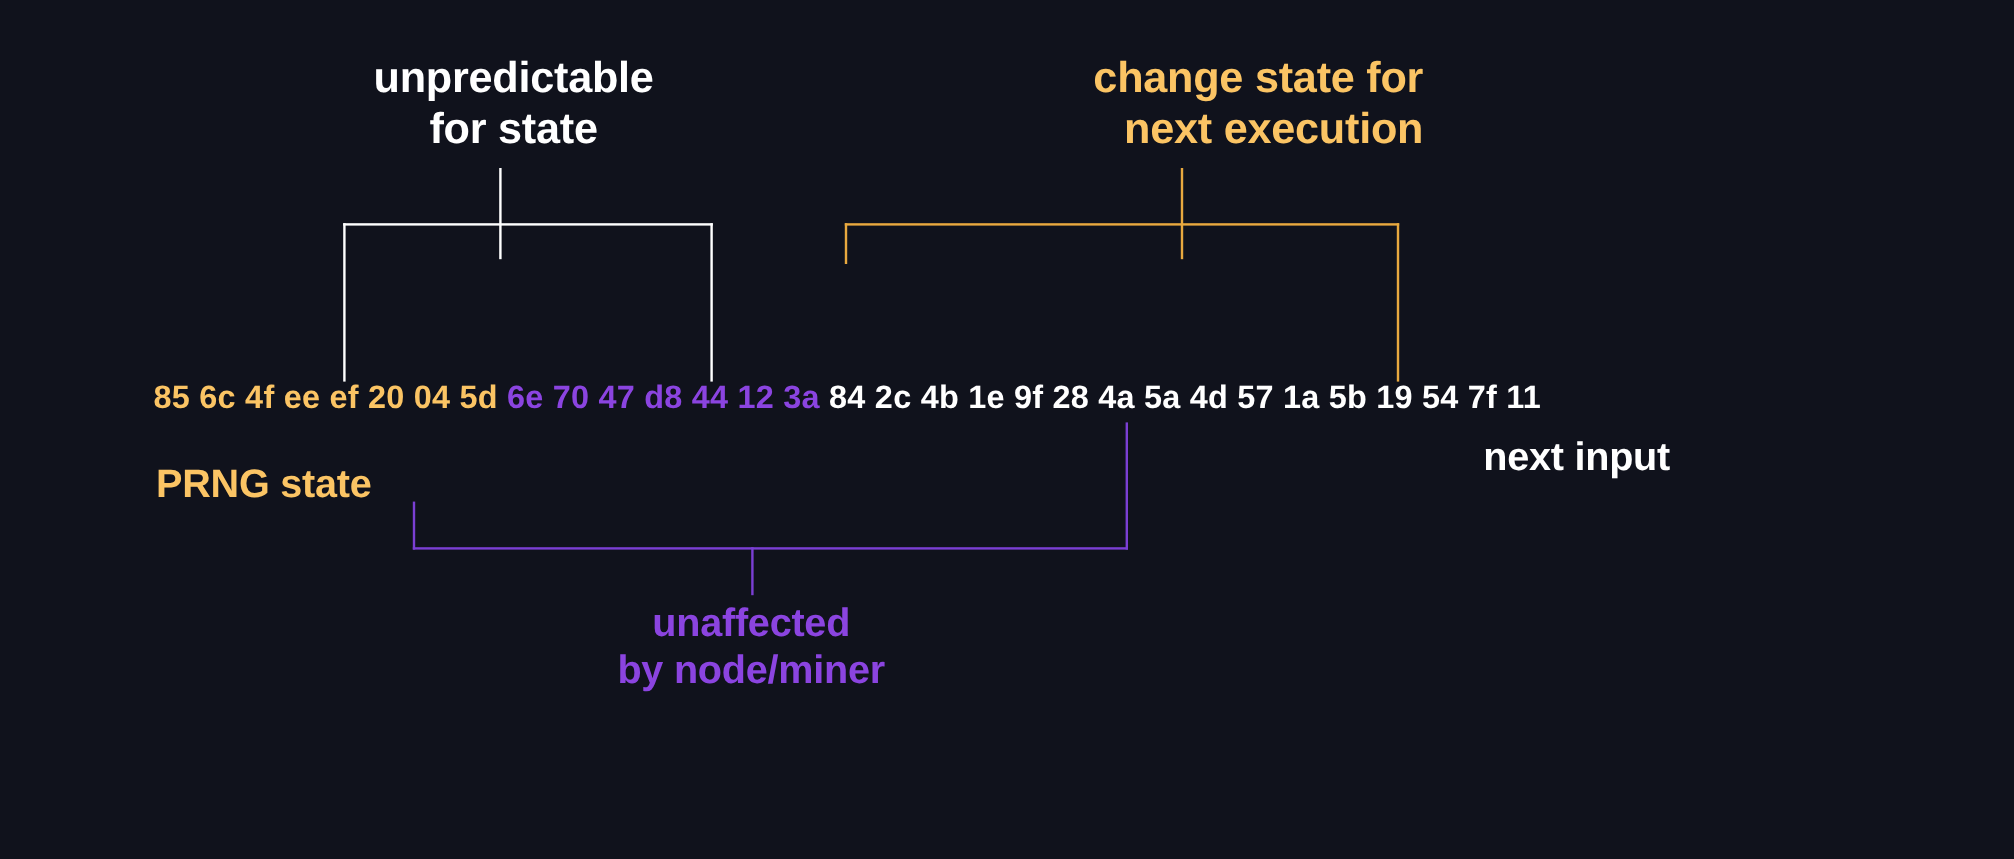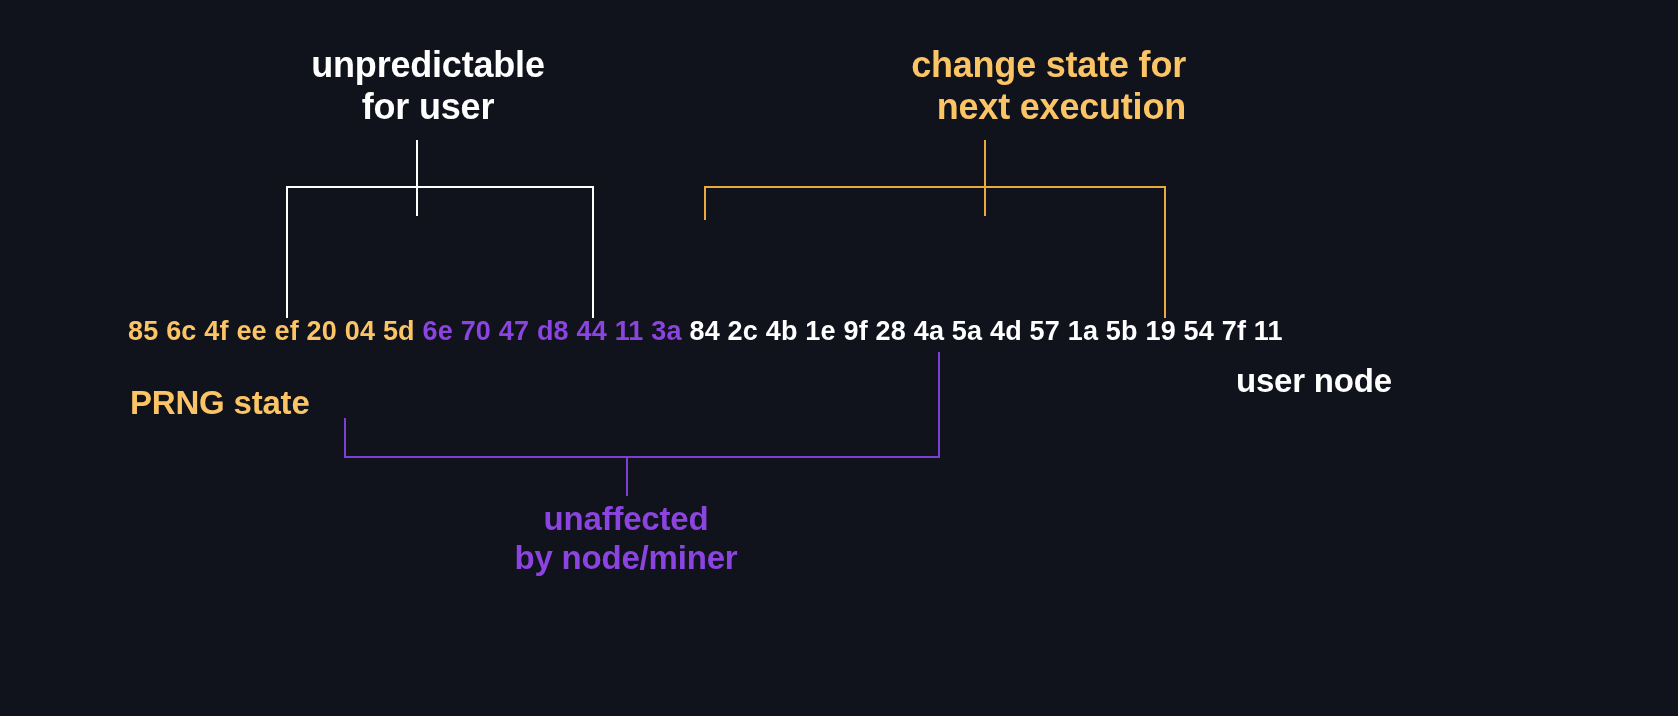--- a/index.html
+++ b/index.html
@@ -131,21 +131,21 @@
   #bp-vr   { left: 938px; top: 352px; height: 106px; }
   #bp-stem { left: 626px; top: 456px; height: 40px;
              background: linear-gradient(to bottom, #7b3fd4 0%, rgba(123,63,212,0.25) 100%); }
 </style>
 </head>
 <body>
 
 <div id="stage">
 
   <div class="label lbl-unpredictable">unpredictable
-for user</div>
+for state</div>
 
   <div class="label lbl-changestate">change state for
 next execution</div>
 
   <div class="bracket" id="bracket-white">
     <div class="vbar" id="bw-stem"></div>
     <div class="hbar" id="bw-h"></div>
     <div class="vbar" id="bw-vl"></div>
     <div class="vbar" id="bw-vr"></div>
   </div>
@@ -161,25 +161,25 @@
     <div class="hbar" id="bp-h"></div>
     <div class="vbar" id="bp-vl"></div>
     <div class="vbar" id="bp-vr"></div>
     <div class="vbar" id="bp-stem"></div>
   </div>
 
 
   <div class="hexrow">
     <span class="hex-prng">85 6c 4f ee ef 20 04 5d</span>
     <span class="hex-gap-a"></span>
-    <span class="hex-ts">6e 70 47 d8 44 11 3a</span>
+    <span class="hex-ts">6e 70 47 d8 44 12 3a</span>
     <span class="hex-gap-b"></span>
     <span class="hex-user">84 2c 4b 1e 9f 28 4a 5a 4d 57 1a 5b 19 54 7f 11</span>
   </div>
 
   <div class="label lbl-prngstate">PRNG state</div>
 
-  <div class="label lbl-userinput">user node</div>
+  <div class="label lbl-userinput">next input</div>
 
   <div class="label lbl-unaffected">unaffected
 by node/miner</div>
 
 </div>
 
 </body></html>

